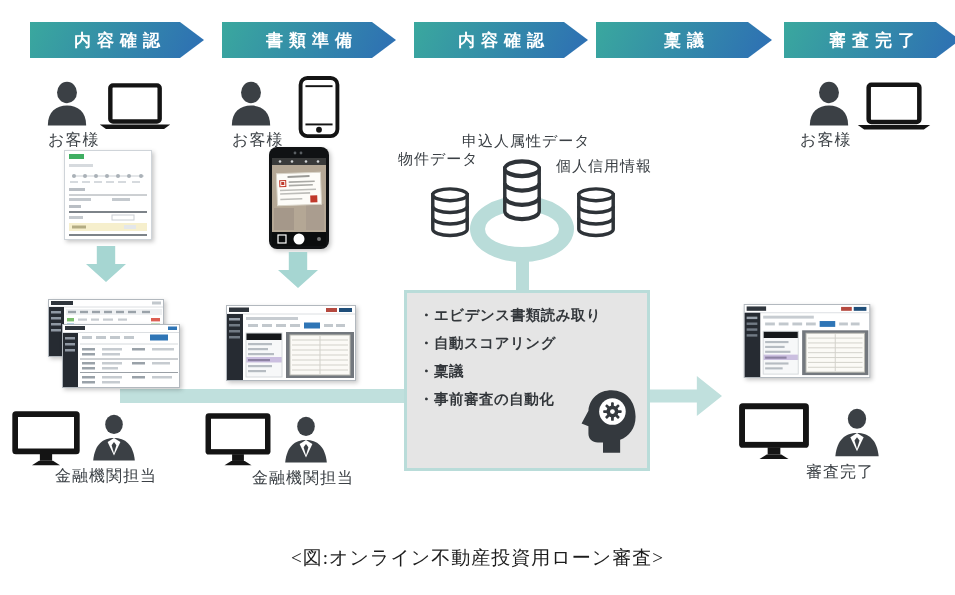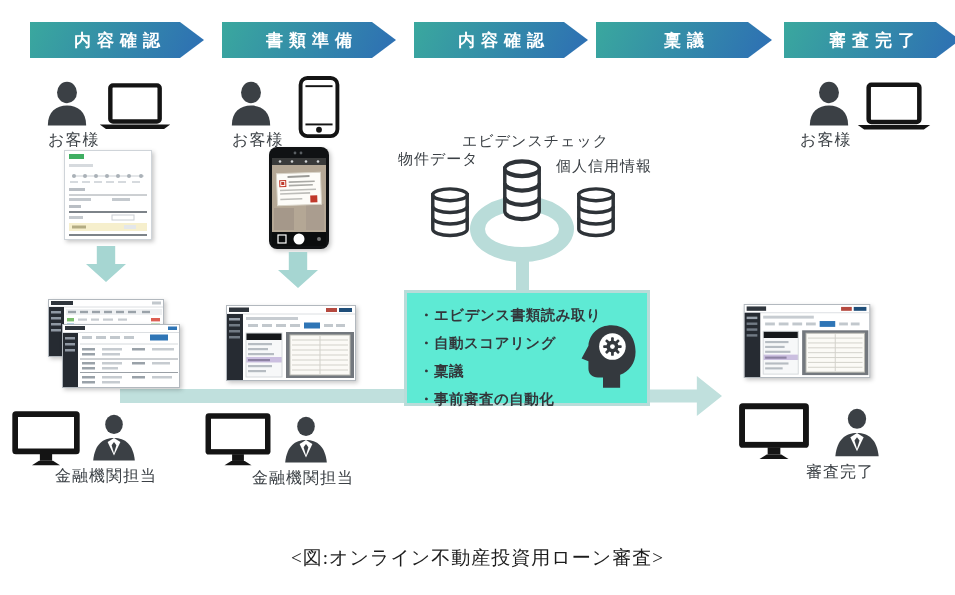--- a/index.html
+++ b/index.html
@@ -23,22 +23,22 @@
   .down-arrow{position:absolute;background:#a6d6d2;
       clip-path:polygon(27% 0,73% 0,73% 50%,100% 50%,50% 100%,0 50%,27% 50%);}
   .hbar{position:absolute;left:120px;top:389px;width:286px;height:14px;background:#c0e0dd;}
   .harrow{position:absolute;left:648px;top:376px;width:74px;height:40px;background:#c0e0dd;
       clip-path:polygon(0 34%,66% 34%,66% 0,100% 50%,66% 100%,66% 66%,0 66%);}
   .ring{position:absolute;left:470px;top:196px;width:104px;height:66px;box-sizing:border-box;
       border:15px solid #b9dcd9;border-radius:50%;}
   .connector{position:absolute;left:516px;top:256px;width:13px;height:36px;background:#b9dcd9;}
 
   
-  .ai-box{position:absolute;left:404px;top:290px;width:246px;height:116px;box-sizing:border-box;
-      background:#5eead4;border:3px solid #b9dcd9;}
+  .ai-box{position:absolute;left:404px;top:290px;width:246px;height:181px;box-sizing:border-box;
+      background:#e5e5e5;border:3px solid #b9dcd9;}
   .ai-box ul{list-style:none;margin:8px 0 0 12px;padding:0;}
   .ai-box li{font-size:14.5px;font-weight:bold;color:#33373b;line-height:28px;letter-spacing:.5px;white-space:nowrap;}
   .brain{position:absolute;right:8px;bottom:12px;width:60px;height:70px;}
 
   .shot{position:absolute;filter:drop-shadow(2px 2px 2px rgba(0,0,0,.22));}
   svg{display:block;width:100%;height:100%;}
   .defs{position:absolute;width:0;height:0;overflow:hidden;}
 
   .caption{position:absolute;left:0;top:545px;width:100%;text-align:center;
       font-family:"Liberation Serif","DejaVu Serif",serif;font-size:19px;color:#1c1c1c;letter-spacing:1px;}
@@ -219,21 +219,21 @@
         <rect x="12" y="52" width="22" height="1.6" fill="#bdbdb9"></rect>
       </g>
       <rect x="4" y="86" width="54" height="14" fill="#0b0d0e"></rect>
       <circle cx="31" cy="93" r="5.5" fill="#fff"></circle>
       <rect x="10" y="89" width="8" height="8" fill="none" stroke="#fff" stroke-width="1.2"></rect>
       <circle cx="51" cy="93" r="2" fill="#777"></circle>
     </svg>
   </div>
   <div class="down-arrow" style="left:278px;top:252px;width:40px;height:36px"></div>
 
-  <div class="lbl lbl-sm" style="left:462px;top:132px">エビデンスチェック</div>
+  <div class="lbl lbl-sm" style="left:462px;top:132px">申込人属性データ</div>
   <div class="lbl lbl-sm" style="left:398px;top:150px">物件データ</div>
   <div class="lbl lbl-sm" style="left:556px;top:157px">個人信用情報</div>
 
   <div class="ring"></div>
   <div class="connector"></div>
 
   <div class="abs" style="left:500px;top:158px;width:44px;height:64px">
       <svg viewBox="0 0 46 54" preserveAspectRatio="none">
         <use href="#icon-db"></use>
       </svg>

